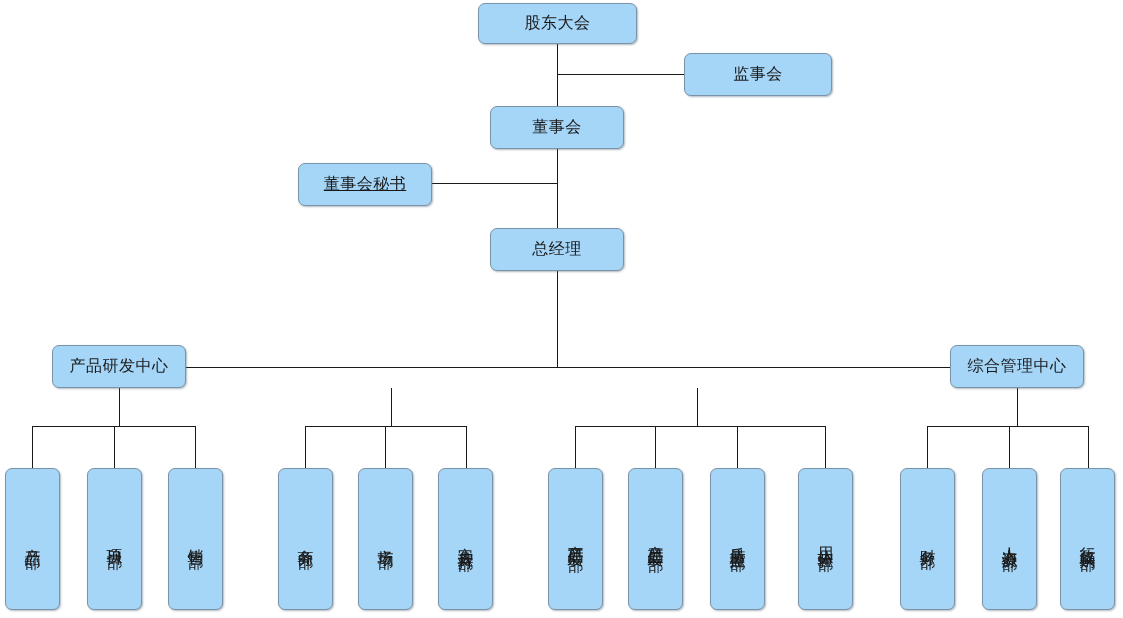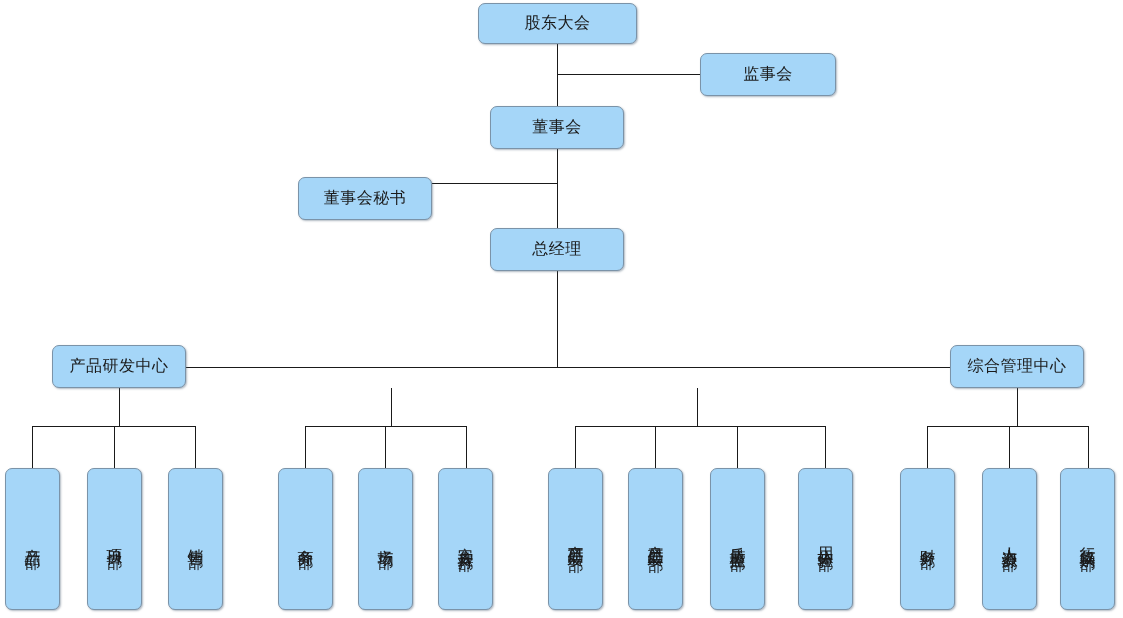--- a/index.html
+++ b/index.html
@@ -96,29 +96,29 @@
   <div class="edge v" style="left:1017px; top:388px; height:38px;"></div>
   <div class="edge h" style="left:927px; top:426px; width:161px;"></div>
   <div class="edge v" style="left:927px; top:426px; height:42px;"></div>
   <div class="edge v" style="left:1009px; top:426px; height:42px;"></div>
   <div class="edge v" style="left:1088px; top:426px; height:42px;"></div>
 
   <div class="node" style="left:478px; top:3px; width:159px; height:41px;">
     <span class="node-label">股东大会</span>
   </div>
 
-  <div class="node" style="left:700px; top:53px; width:136px; height:43px;">
+  <div class="node" style="left:684px; top:53px; width:148px; height:43px;">
     <span class="node-label">监事会</span>
   </div>
 
   <div class="node" style="left:490px; top:106px; width:134px; height:43px;">
     <span class="node-label">董事会</span>
   </div>
 
-  <div class="node" style="left:298px; top:177px; width:134px; height:43px;">
+  <div class="node" style="left:298px; top:163px; width:134px; height:43px;text-decoration:underline;">
     <span class="node-label">董事会秘书</span>
   </div>
 
   <div class="node" style="left:490px; top:228px; width:134px; height:43px;">
     <span class="node-label">总经理</span>
   </div>
 
   <div class="node" style="left:52px; top:345px; width:134px; height:43px;">
     <span class="node-label">产品研发中心</span>
   </div>

